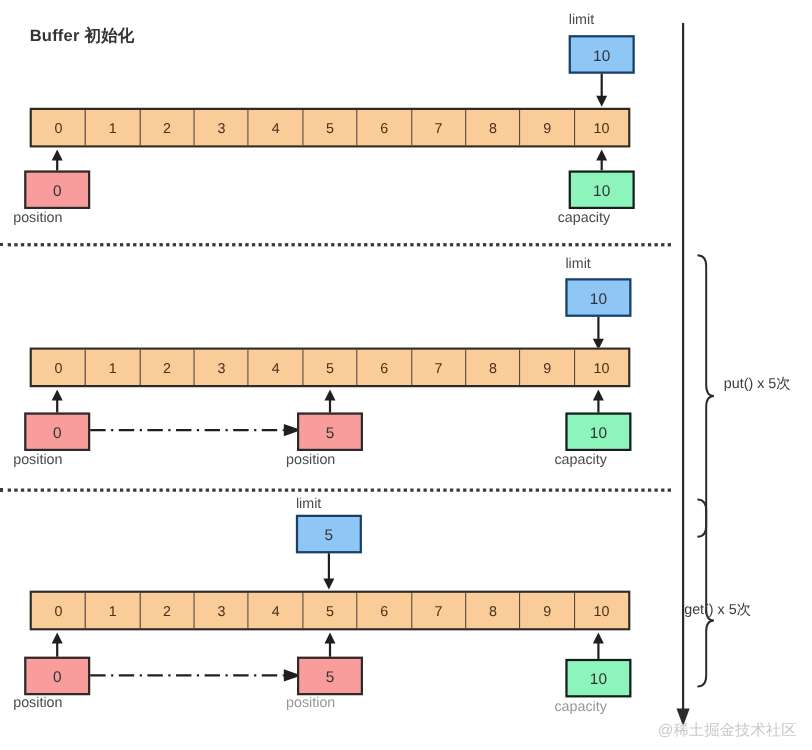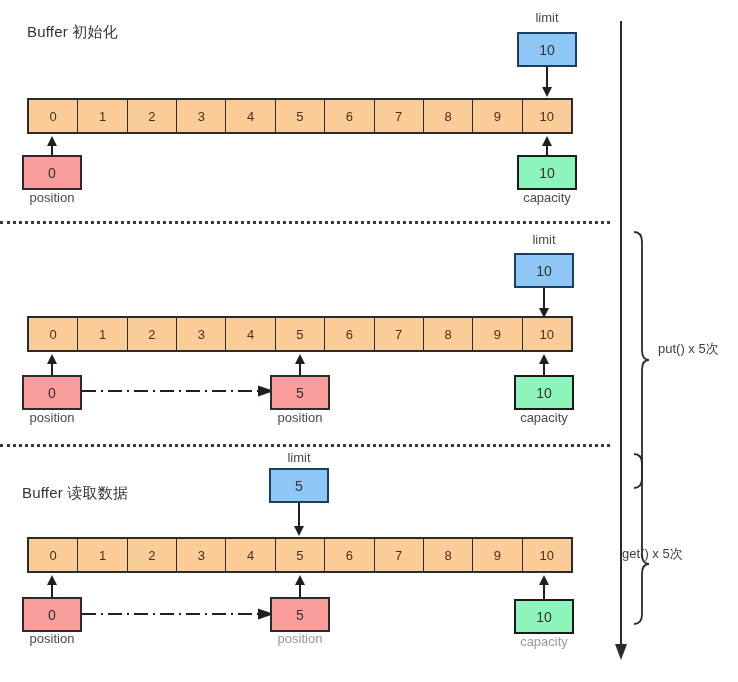--- a/index.html
+++ b/index.html
@@ -15,21 +15,21 @@
     width: 738px;
     height: 682px;
     background: #ffffff;
     overflow: hidden;
   }
 
   
   .sec-title {
     position: absolute;
     font-size: 15px;
-    font-weight: normal;
+    font-weight: bold;
     color: #333333;
     letter-spacing: 0.2px;
     white-space: nowrap;
   }
 
   
   .buffer {
     position: absolute;
     display: flex;
     border: 2px solid #2b2b2b;
@@ -65,21 +65,20 @@
   }
   .vbox.pink   { background: #F99C9C; border-color: #2b2b2b; }
   .vbox.blue   { background: #8EC6F5; border-color: #1b3f63; }
   .vbox.green  { background: #8DF5BC; border-color: #1b1b1b; }
 
   .blabel {
     position: absolute;
     font-size: 13px;
     color: #4a4a4a;
     white-space: nowrap;
-    text-align: center;
   }
   .blabel.faded { color: #6f6f6f; opacity: .72; }
 
   
   .varrow {
     position: absolute;
     width: 2px;
     background: #1f1f1f;
   }
   .arrowhead-up, .arrowhead-down {
@@ -187,21 +186,20 @@
   <div class="vbox pink" style="left:270px; top:375px;">5</div>
   <div class="blabel" style="left:260px; top:410px; width:80px;">position</div>
 
   <div class="arrowhead-up" style="left:538.5px; top:354px;"></div>
   <div class="varrow" style="left:543px; top:363px; height:14px;"></div>
   <div class="vbox green" style="left:514px; top:375px;">10</div>
   <div class="blabel" style="left:504px; top:410px; width:80px;">capacity</div>
 
   <div class="sep" style="left:0px; top:444px; width:610px;"></div>
 
-  <div class="sec-title" style="left:22px; top:484px;">Buffer 读取数据</div>
 
   <div class="blabel" style="left:269px; top:450px; width:60px;">limit</div>
   <div class="vbox blue" style="left:269px; top:468px;">5</div>
   <div class="varrow" style="left:298px; top:503px; height:25px;"></div>
   <div class="arrowhead-down" style="left:293.5px; top:526px;"></div>
 
   <div class="buffer" style="left:27px; top:537px; width:546px;">
     <div class="cell">0</div>
     <div class="cell">1</div>
     <div class="cell">2</div>
@@ -241,14 +239,15 @@
     <polygon points="3,630 15,630 9,646" fill="#2b2b2b"></polygon>
 
     <path d="M 22 218 Q 30 218 30 228 L 30 336 Q 30 346 37 346 Q 30 346 30 356 L 30 464 Q 30 474 22 474" fill="none" stroke="#2b2b2b" stroke-width="1.8"></path>
 
     <path d="M 22 440 Q 30 440 30 450 L 30 540 Q 30 550 37 550 Q 30 550 30 560 L 30 600 Q 30 610 22 610" fill="none" stroke="#2b2b2b" stroke-width="1.8"></path>
   </svg>
 
   <div class="rail-label" style="left:658px; top:340px;">put() x 5次</div>
   <div class="rail-label" style="left:622px; top:545px;">get() x 5次</div>
 
+  <div class="watermark" style="left:598px; top:655px;">@稀土掘金技术社区</div>
 
 </div>
 
 </body></html>

